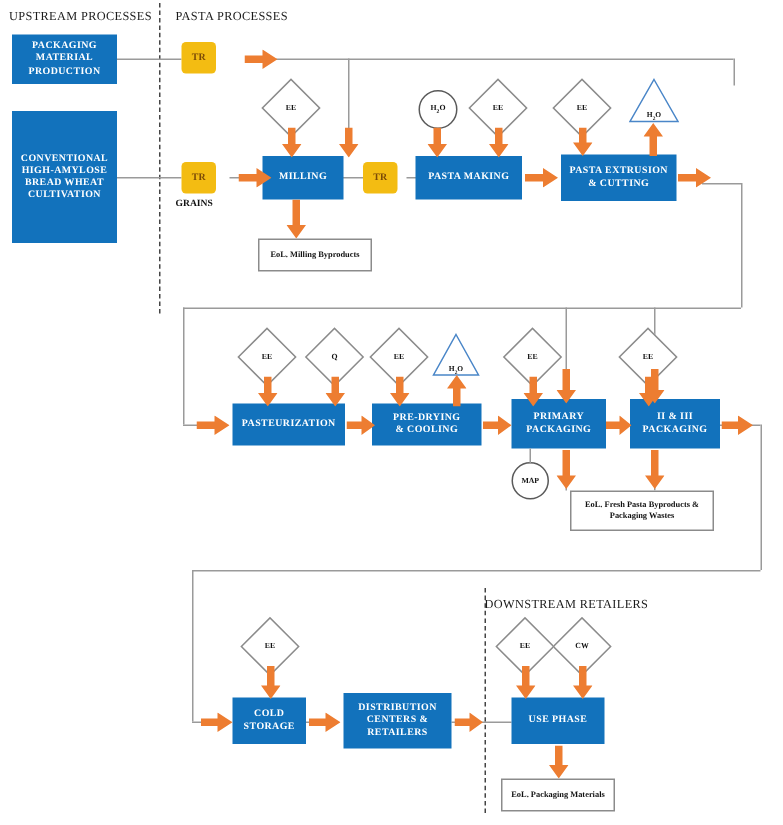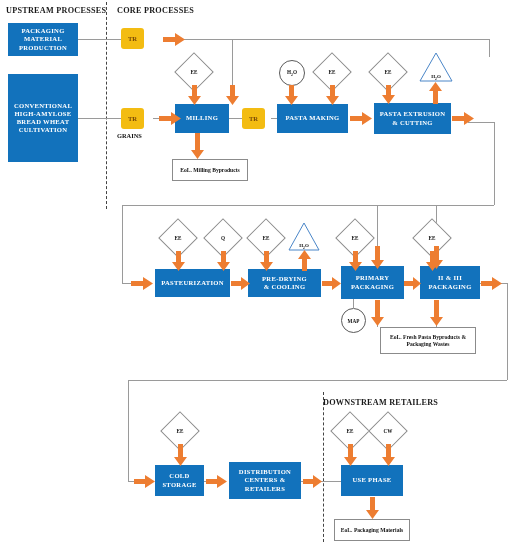--- a/index.html
+++ b/index.html
@@ -1,19 +1,19 @@
 <!DOCTYPE html>
 <html><head>
 <meta charset="utf-8">
 <style>
   html,body{margin:0;padding:0;background:#ffffff;}
   body{width:522px;height:550px;font-family:"Liberation Serif",serif;}
   #stage{position:relative;width:522px;height:550px;overflow:hidden;background:#fff;}
 
-  .hdr{position:absolute;font-family:"Liberation Serif",serif;font-weight:bold;
+  .hdr{position:absolute;font-family:"Liberation Serif",serif;font-weight:normal;
        font-size:8.2px;letter-spacing:.25px;color:#1a1a1a;white-space:nowrap;}
 
   
   .pbox{position:absolute;background:#1272BC;color:#ffffff;font-weight:bold;
         font-size:6.6px;line-height:8.2px;letter-spacing:.3px;text-align:center;
         display:flex;align-items:center;justify-content:center;box-sizing:border-box;
         padding:1px;}
   .pbox span{display:block;}
 
   
@@ -61,21 +61,21 @@
   .cap{position:absolute;font-weight:bold;font-size:6.4px;color:#111;white-space:nowrap;}
 
   sub{font-size:72%;}
 </style>
 </head>
 <body>
 
 <div id="stage">
 
   <div class="hdr" style="left:6px;top:6px;">UPSTREAM PROCESSES</div>
-  <div class="hdr" style="left:117px;top:6px;">CORE PROCESSES</div>
+  <div class="hdr" style="left:117px;top:6px;">PASTA PROCESSES</div>
   <div class="hdr" style="left:323px;top:398px;">DOWNSTREAM RETAILERS</div>
 
   <div class="dsh" style="left:106px;top:2px;height:207px;"></div>
   <div class="dsh" style="left:323px;top:392px;height:150px;"></div>
 
   <div class="ln lnh" style="left:77px;top:39px;width:44px;"></div>
 
   <div class="ln lnh" style="left:184px;top:39px;width:305px;"></div>
   <div class="ln lnv" style="left:489px;top:39px;width:1px;height:18px;"></div>
 

